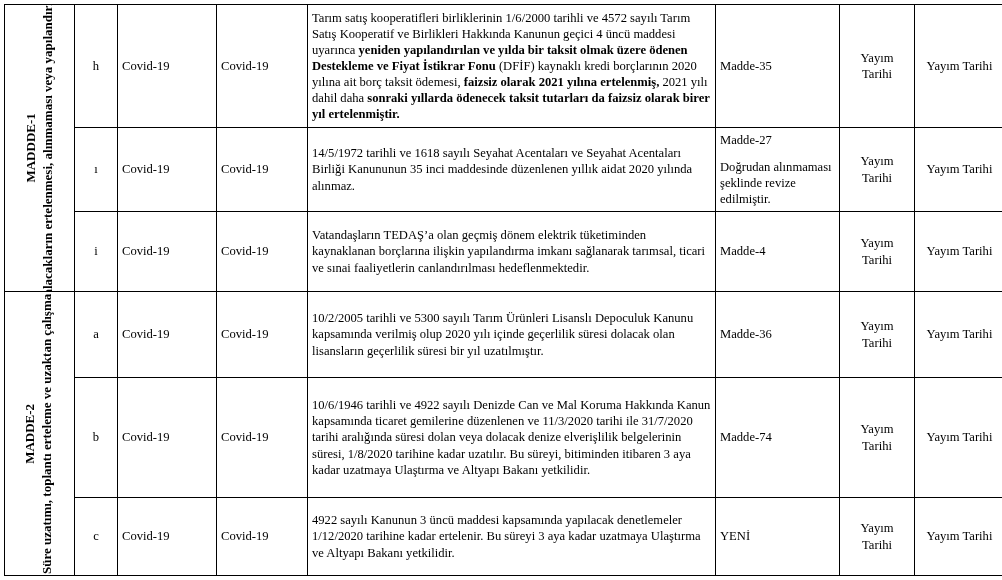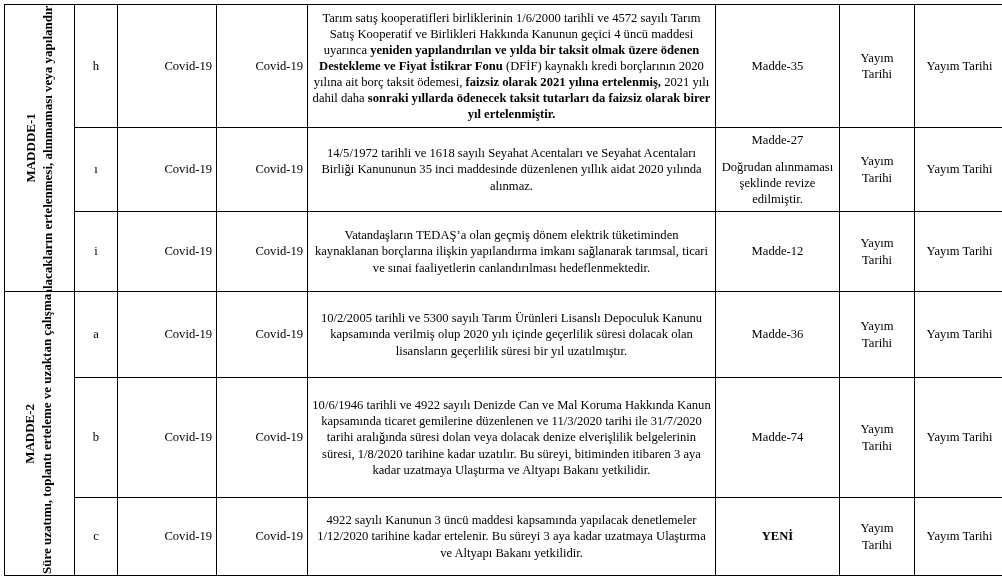--- a/index.html
+++ b/index.html
@@ -66,40 +66,39 @@
     line-height: 1.3;
   }
   .rot-inner .g-title { display: block; }
   .rot-inner .g-sub   { display: block; }
 
   td.letter-cell {
     text-align: center;
     font-size: 12.6px;
   }
   td.tag-cell {
-    text-align: right;
+    text-align: left;
     font-size: 13px;
   }
   td.desc-cell {
-    text-align: center;
+    text-align: left;
     font-size: 12.7px;
     line-height: 1.33;
     padding: 4px 7px;
   }
   td.madde-cell {
-    text-align: center;
     font-size: 12.7px;
     line-height: 1.35;
   }
   td.madde-cell .madde-main { display: block; }
   td.madde-cell .madde-note {
     display: block;
     margin-top: 11px;
   }
-  td.madde-cell.is-bold { font-weight: bold; }
+  td.madde-cell.is-bold { font-weight: normal; }
   td.date-cell {
     text-align: center;
     font-size: 12.7px;
     line-height: 1.25;
   }
   td.date-cell.two-line span { display: block; font-family: Liberation Serif, serif; }
   b.em { font-weight: bold; }
 </style>
 </head>
 <body>
@@ -153,21 +152,21 @@
             <span>Tarihi</span>
           </td>
           <td class="date-cell">Yayım Tarihi</td>
         </tr>
         <tr style="height: 80px;">
           <td class="letter-cell">i</td>
           <td class="tag-cell">Covid-19</td>
           <td class="tag-cell">Covid-19</td>
           <td class="desc-cell">Vatandaşların TEDAŞ’a olan geçmiş dönem elektrik tüketiminden kaynaklanan borçlarına ilişkin yapılandırma imkanı sağlanarak tarımsal, ticari ve sınai faaliyetlerin canlandırılması hedeflenmektedir.</td>
           <td class="madde-cell">
-            <span class="madde-main">Madde-12</span>
+            <span class="madde-main">Madde-4</span>
           </td>
           <td class="date-cell two-line">
             <span>Yayım</span>
             <span>Tarihi</span>
           </td>
           <td class="date-cell">Yayım Tarihi</td>
         </tr>
         <tr style="height: 86px;">
           <td class="group-cell" rowspan="3">
             <div class="rot-wrap">

